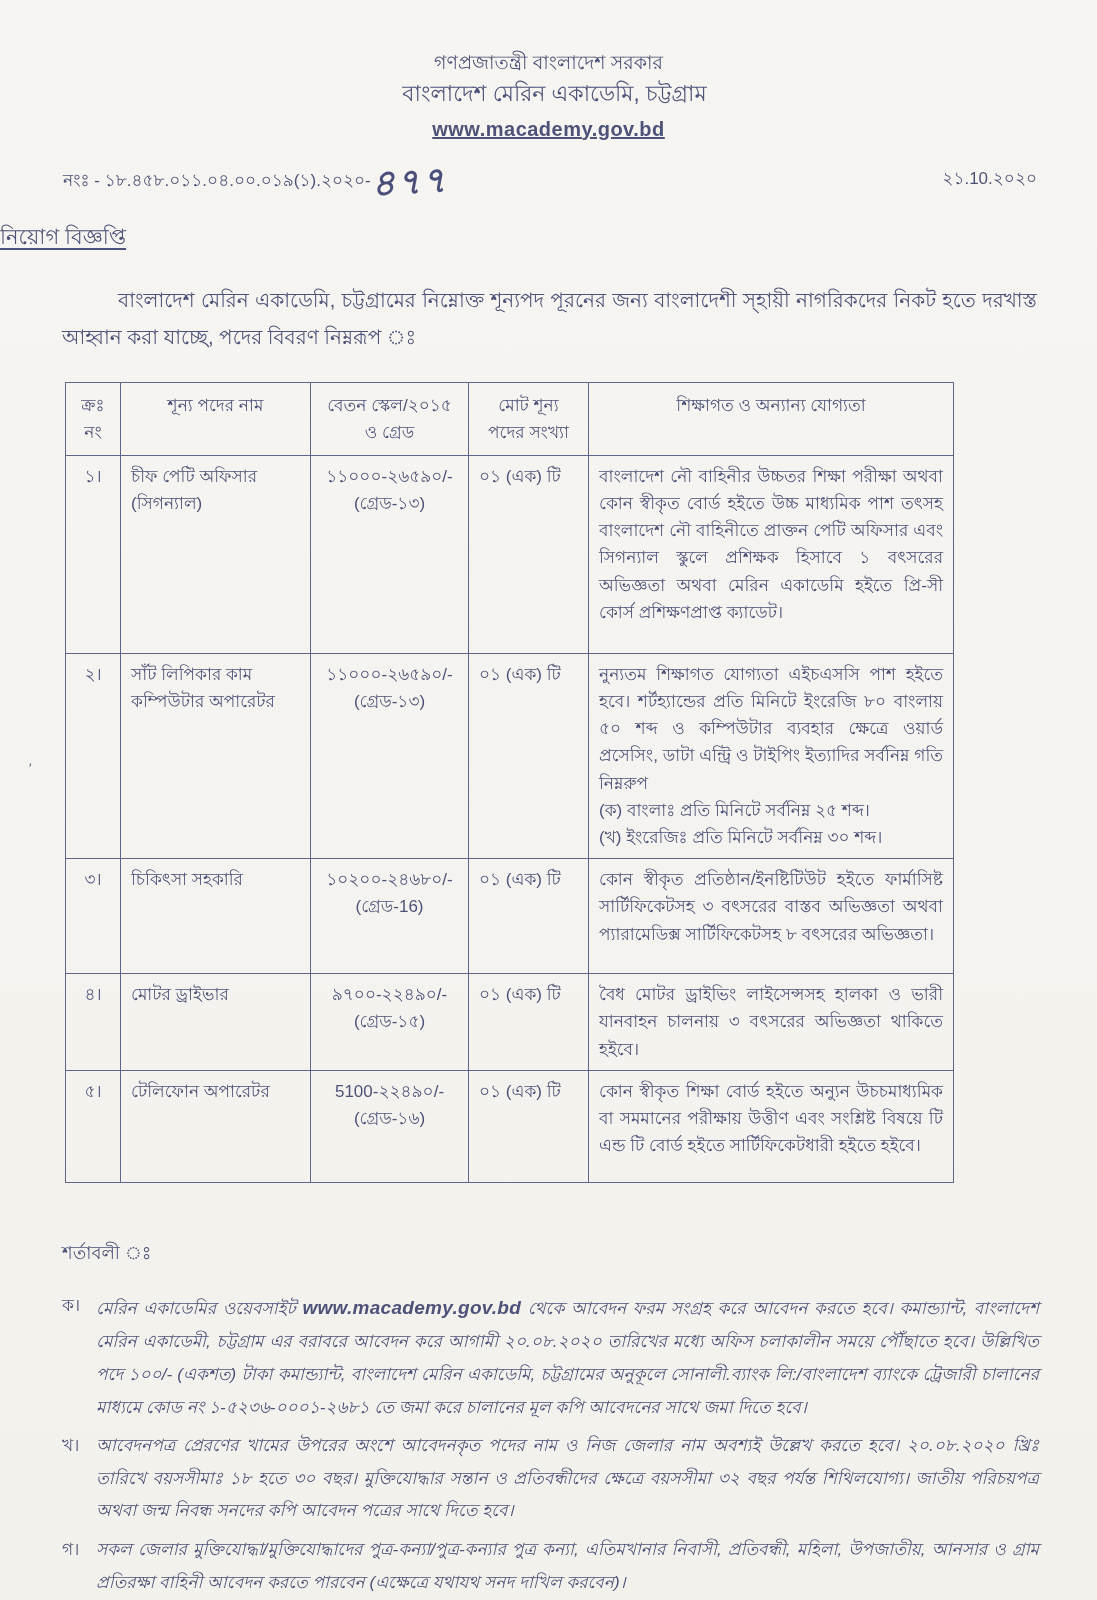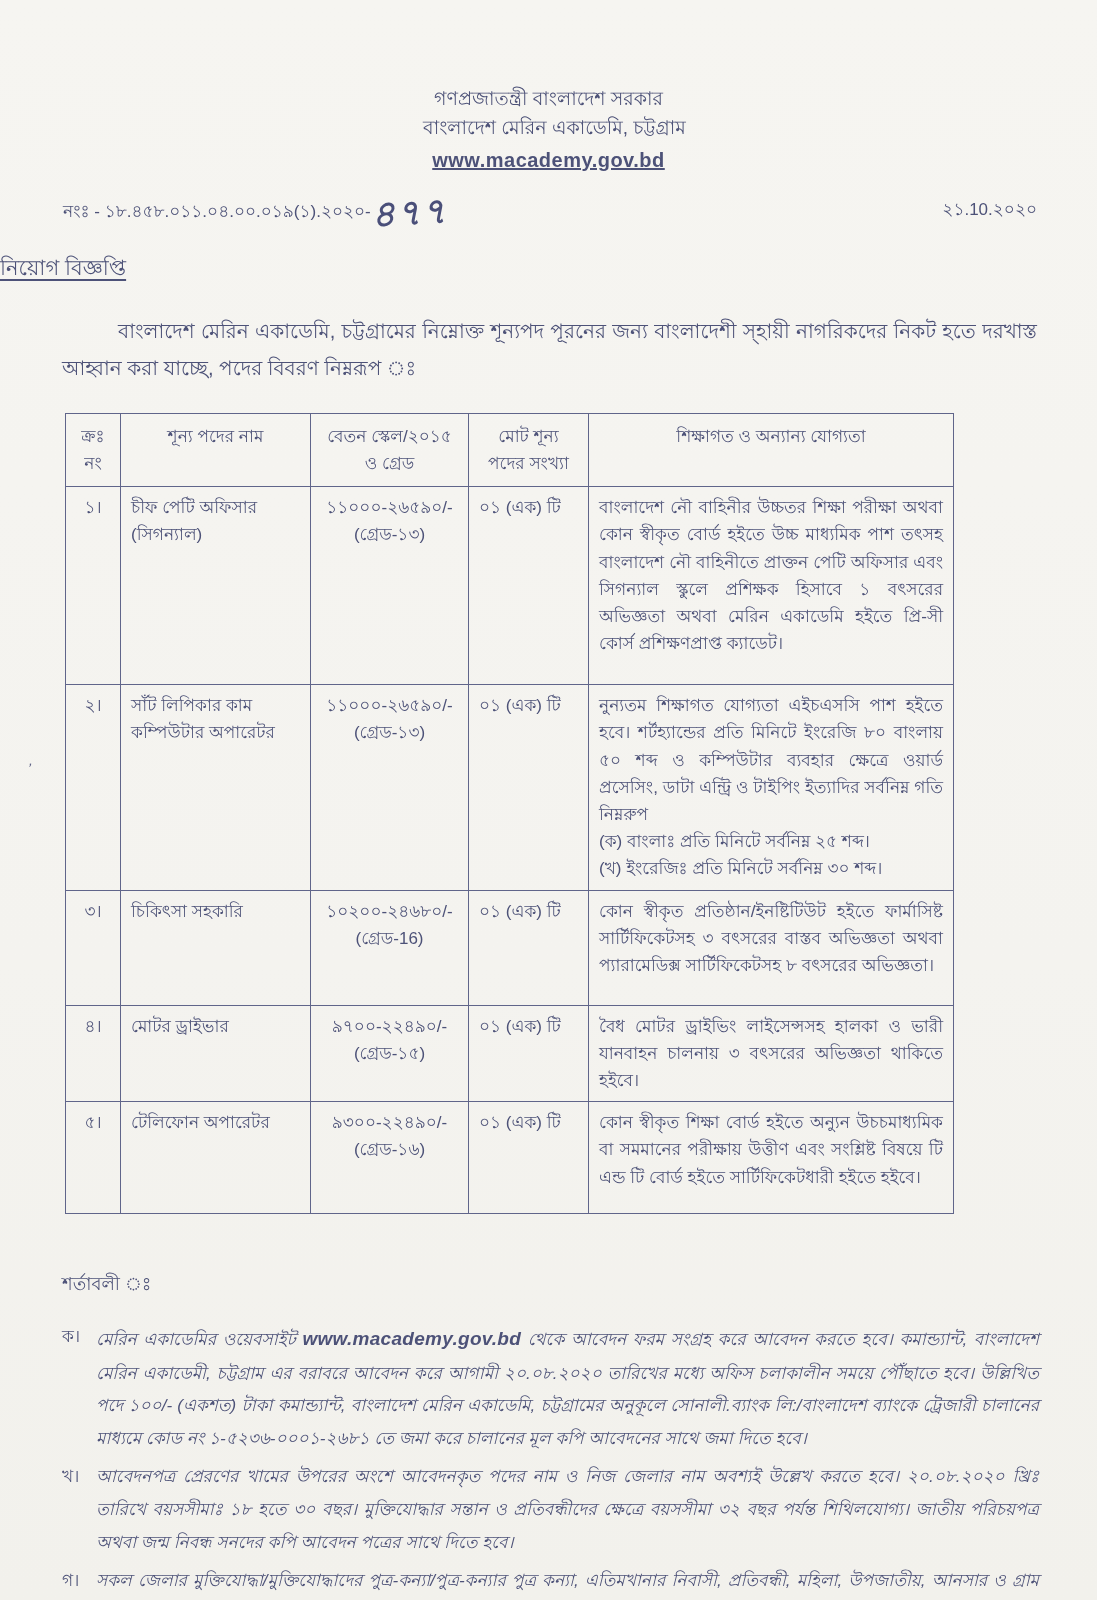--- a/index.html
+++ b/index.html
@@ -11,22 +11,22 @@
   }
   .page{
     position:relative;
     width:1097px;height:1600px;
     background:linear-gradient(180deg,#f6f5f1 0%,#f4f3ef 60%,#f2f1ec 100%);
     color:#4d5278;
     overflow:hidden;
   }
   
   .doc-header{ text-align:center; padding-top:48px; line-height:1.55; }
-  .doc-header .gov{ font-size:19px;margin-top:36px; }
-  .doc-header .org{ font-size:19px;padding-left:12px; }
+  .doc-header .gov{ font-size:19px; }
+  .doc-header .org{ font-size:22px;padding-left:12px; }
   .doc-header .site{
     font-size:20px; font-weight:bold;
     text-decoration:underline; letter-spacing:.5px;
     margin-top:2px; display:inline-block;
   }
   
   .ref-row{
     position:relative;
     margin:18px 60px 0 63px;
     font-size:17px;
@@ -182,21 +182,21 @@
           <div>৯৭০০-২২৪৯০/-</div>
           <div>(গ্রেড-১৫)</div>
         </td>
         <td class="c-vac">০১ (এক) টি</td>
         <td class="c-qual">বৈধ মোটর ড্রাইভিং লাইসেন্সসহ হালকা ও ভারী যানবাহন চালনায় ৩ বৎসরের অভিজ্ঞতা থাকিতে হইবে।</td>
       </tr>
       <tr style="height:112px;">
         <td class="c-sl">৫।</td>
         <td>টেলিফোন অপারেটর</td>
         <td class="c-scale">
-          <div>৯৩০০-২২৪৯০/-</div>
+          <div>5100-২২৪৯০/-</div>
           <div>(গ্রেড-১৬)</div>
         </td>
         <td class="c-vac">০১ (এক) টি</td>
         <td class="c-qual">কোন স্বীকৃত শিক্ষা বোর্ড হইতে অন্যুন উচচমাধ্যমিক বা সমমানের পরীক্ষায় উত্তীণ এবং সংশ্লিষ্ট বিষয়ে টি এন্ড টি বোর্ড হইতে সার্টিফিকেটধারী হইতে হইবে।</td>
       </tr>
     </tbody>
   </table>
 
   <div class="cond-heading">শর্তাবলী ঃ</div>
 

